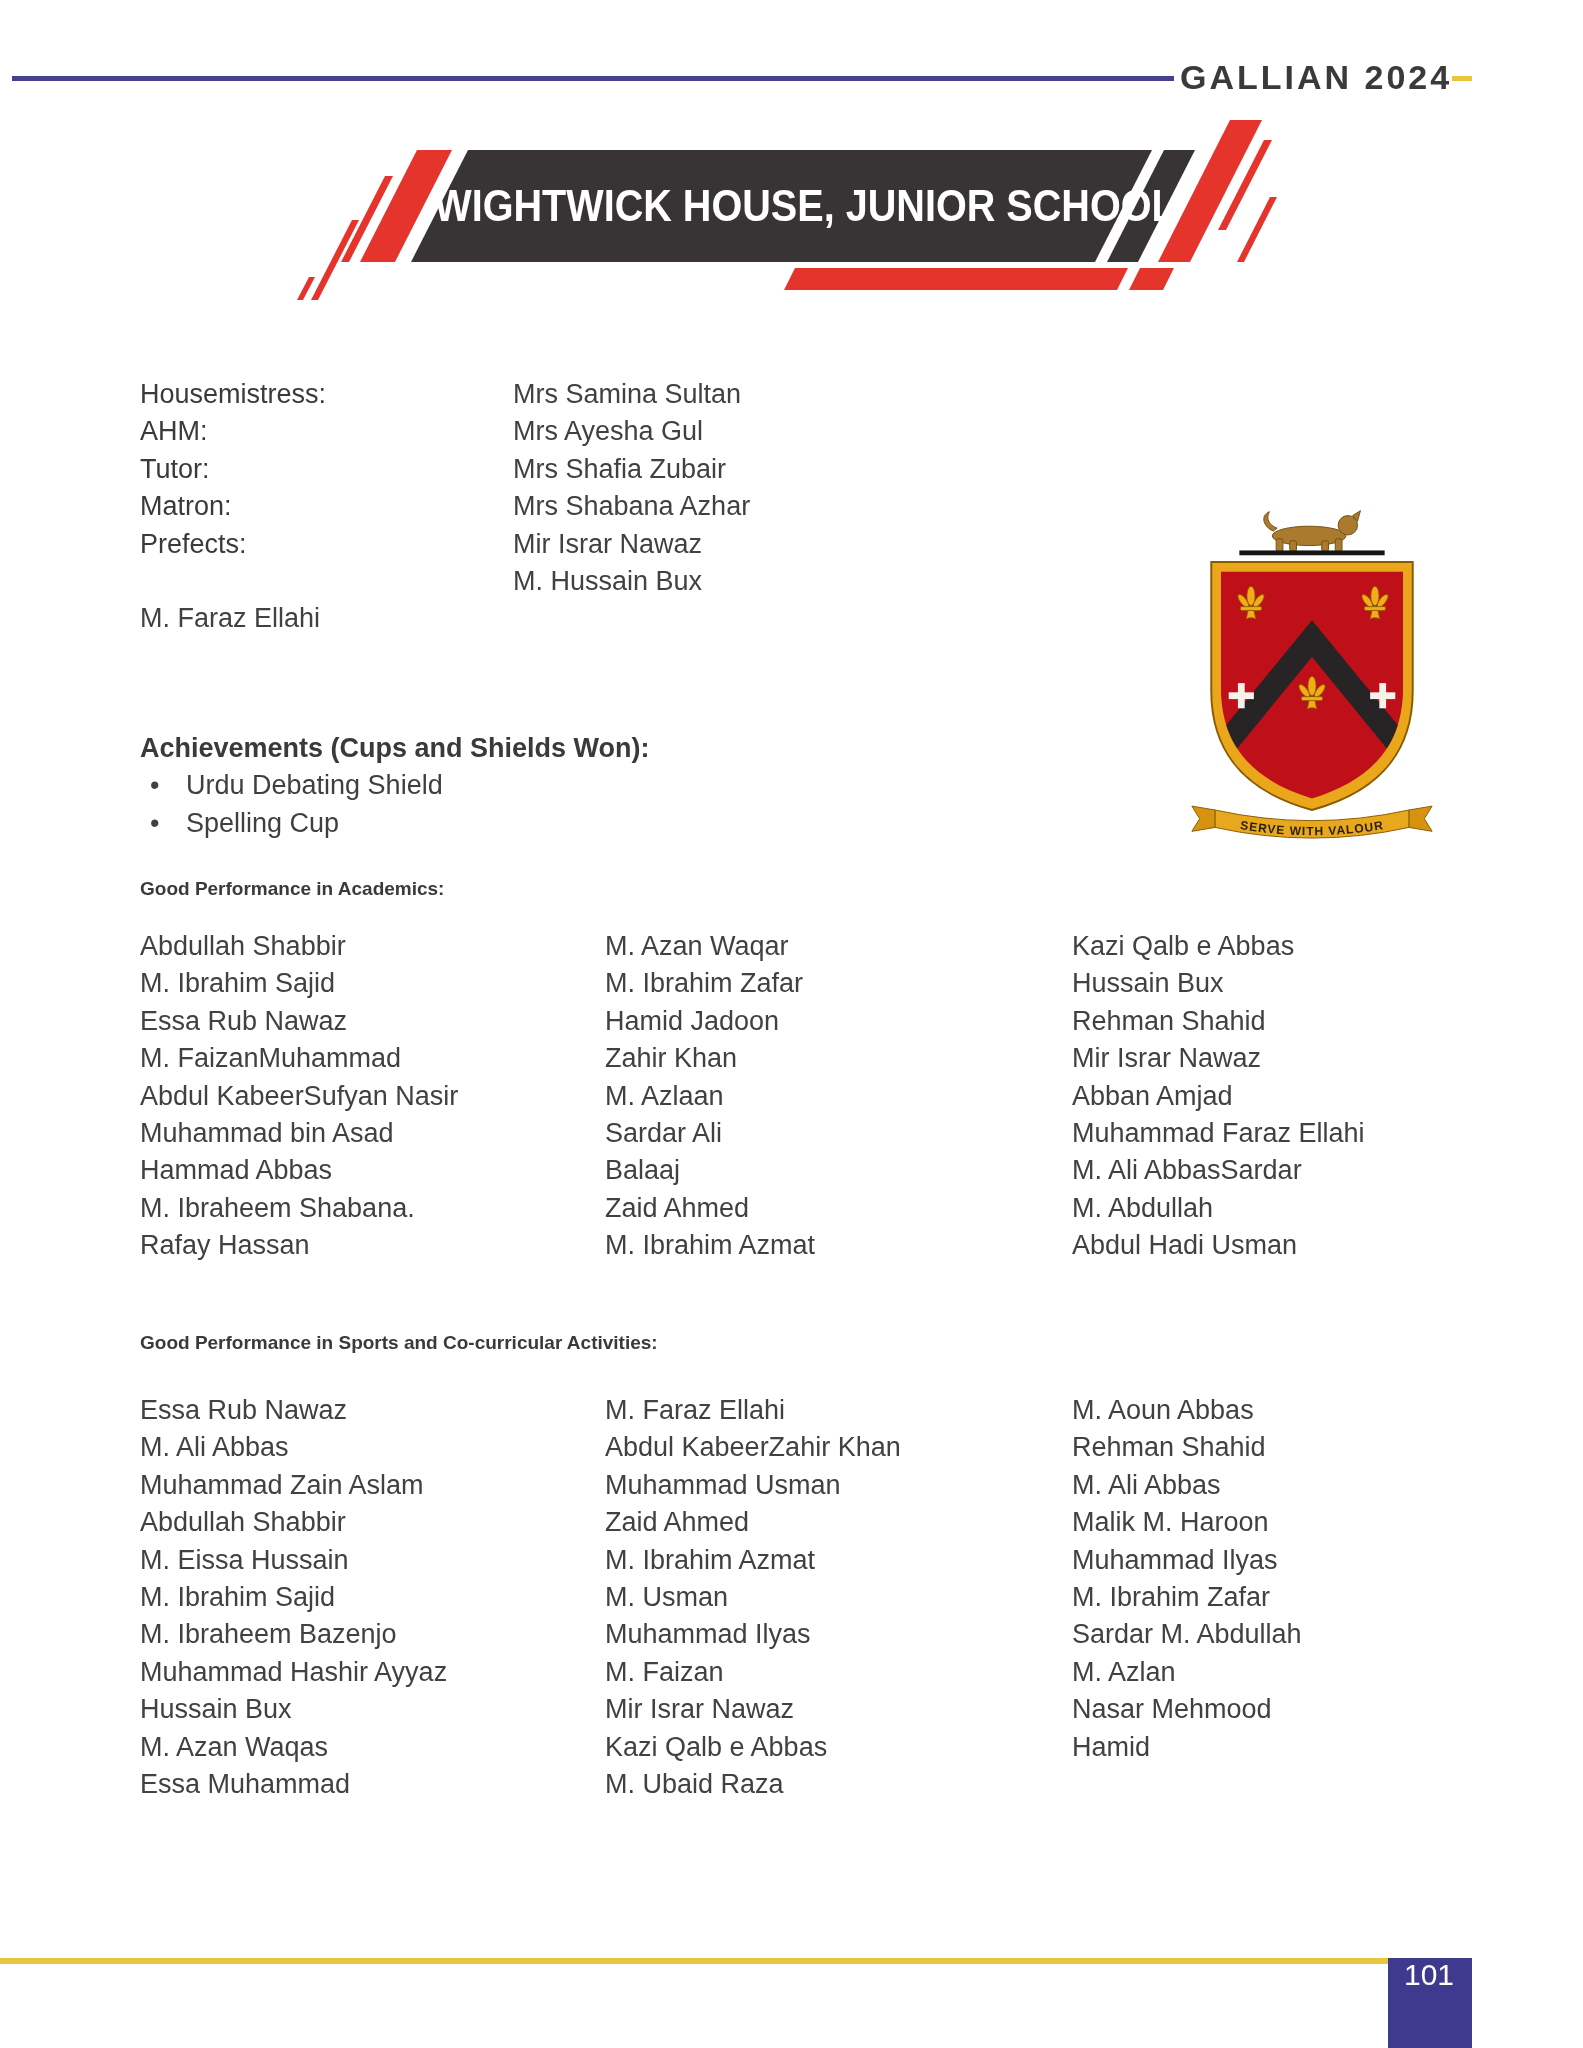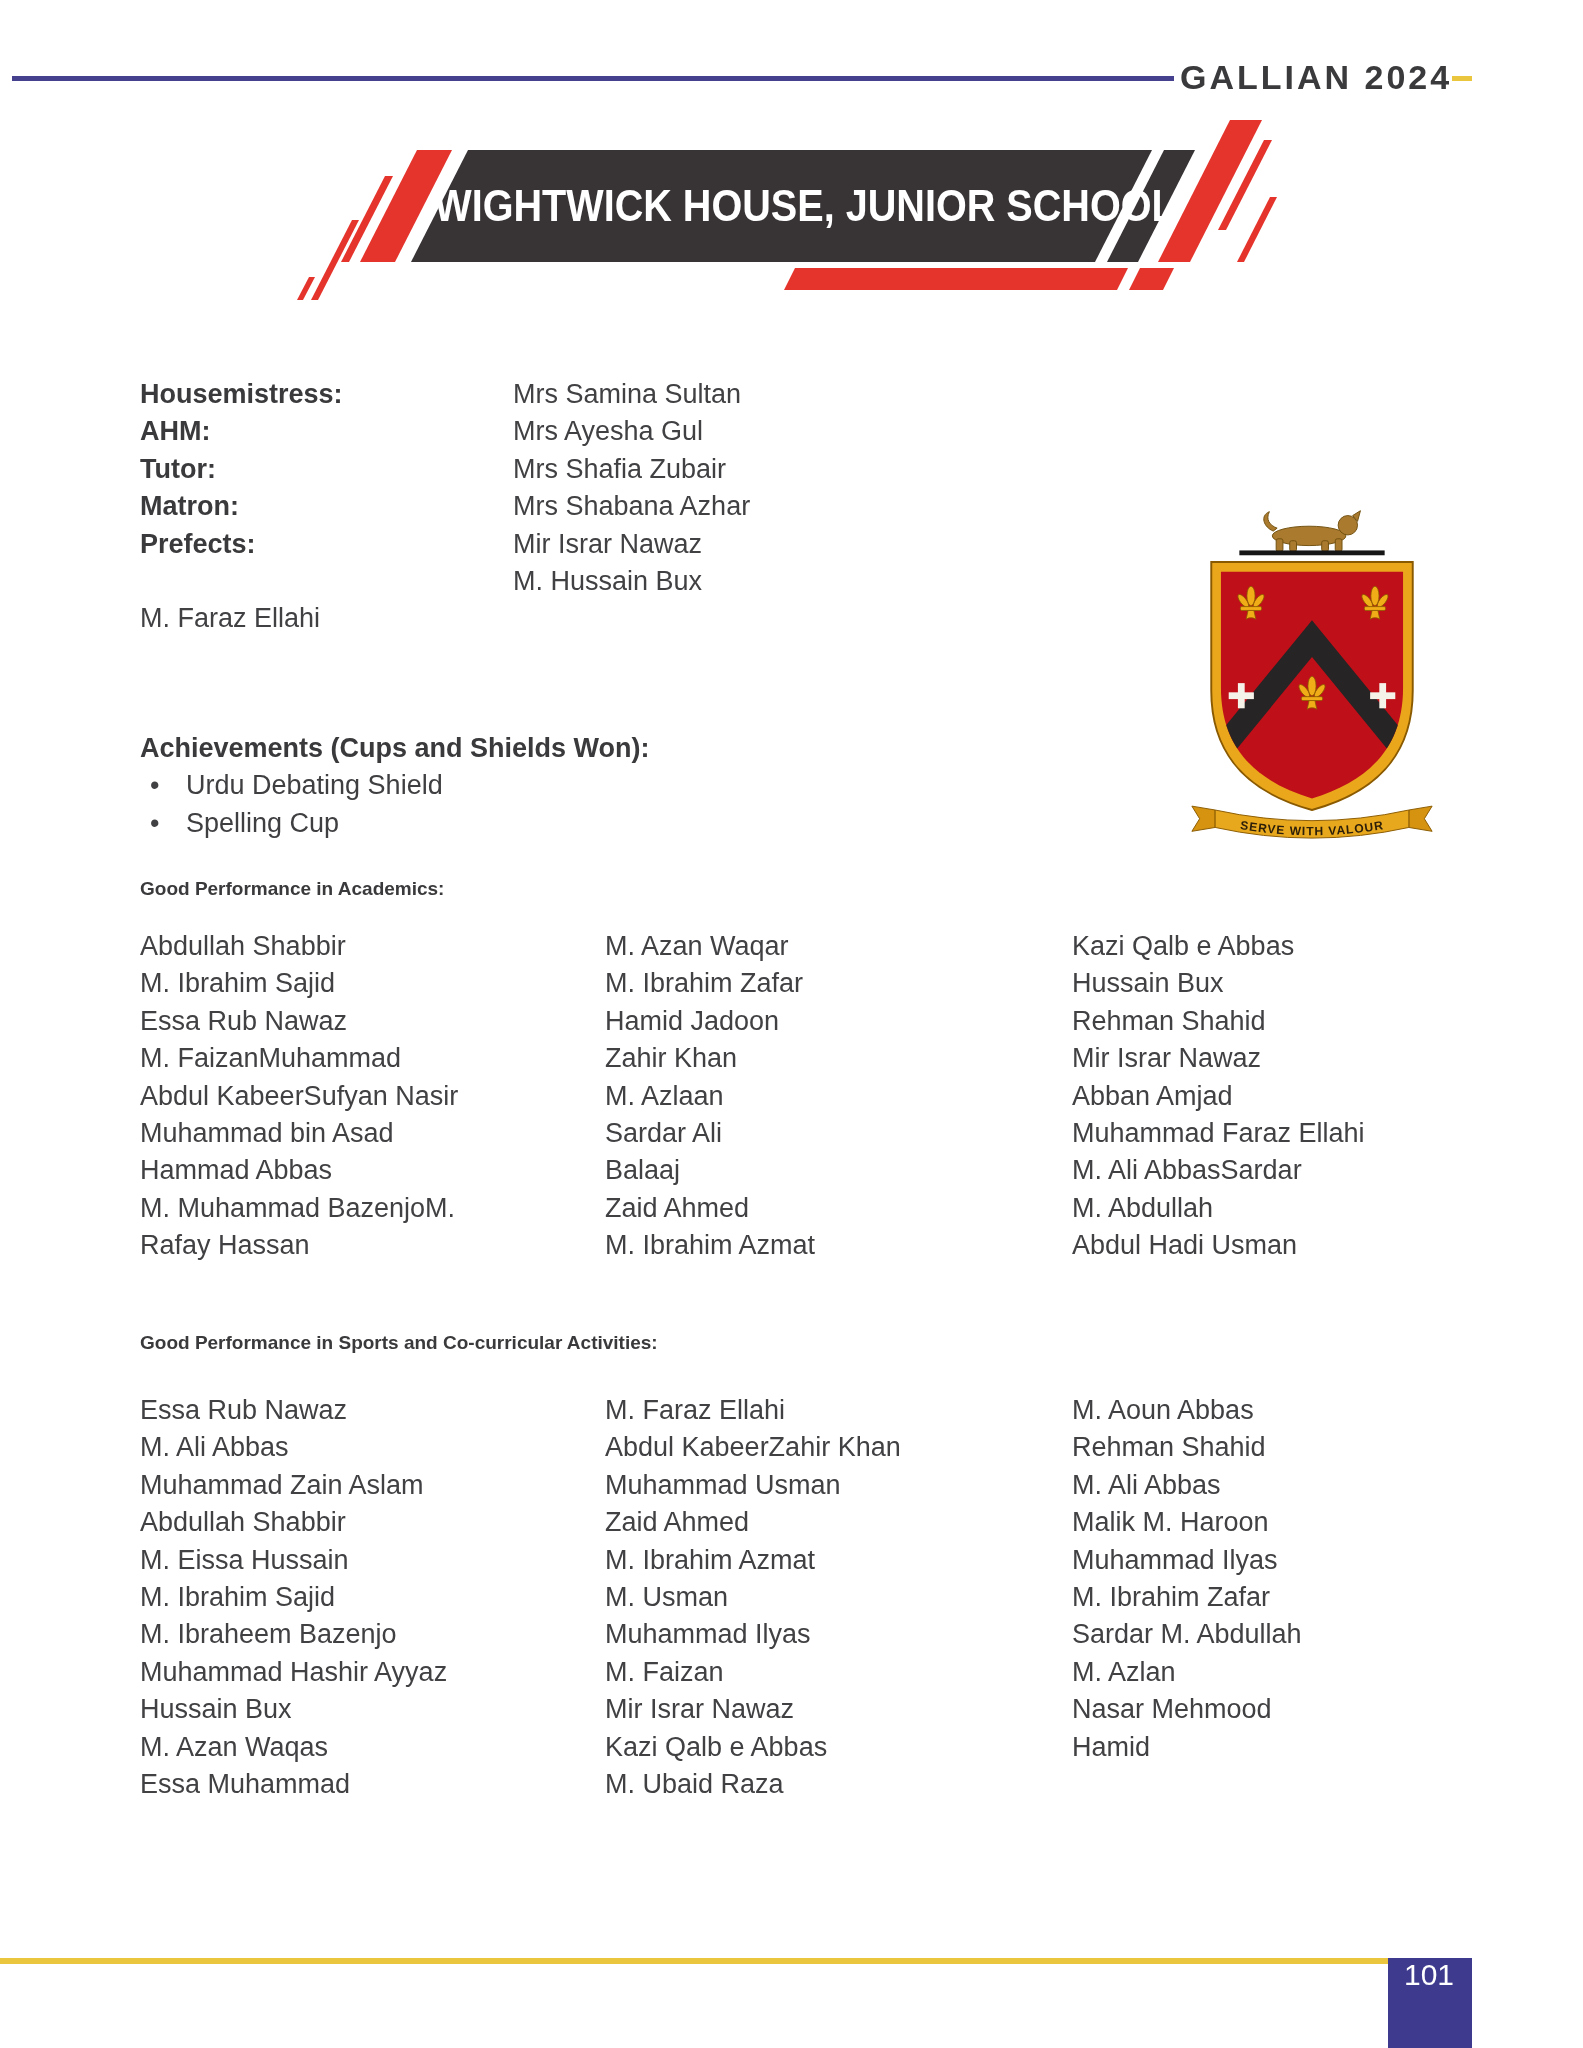--- a/index.html
+++ b/index.html
@@ -22,21 +22,21 @@
     display:flex;align-items:center;justify-content:center;
     color:#ffffff;font-size:44px;font-weight:bold;white-space:nowrap;
     transform:scaleX(0.9);transform-origin:center;
   }
   
   .staff{
     position:absolute;left:140px;top:376px;width:760px;
     display:grid;grid-template-columns:373px auto;
     font-size:27px;line-height:37.4px;
   }
-  .s-label{font-weight:bold;color:#3a393b;}
+  .s-label{font-weight:normal;color:#3a393b;}
   .s-value{color:#414043;}
   
   .achievements{position:absolute;left:140px;top:700px;width:760px;font-size:27px;line-height:37.4px;}
   .ach-heading{font-weight:bold;color:#3a393b;margin-top:30px;}
   .bullet-item{position:relative;padding-left:46px;}
   .bullet-item::before{content:"\2022";position:absolute;left:10px;top:0;color:#414043;}
   
   .sec-heading{position:absolute;left:140px;font-size:19px;font-weight:bold;color:#3a393b;white-space:nowrap;}
   .heading-academics{top:878px;}
   .heading-sports{top:1332px;}
@@ -165,21 +165,21 @@
 
   <div class="sec-heading heading-academics">Good Performance in Academics:</div>
   <div class="name-col acad col-1">
       <div class="name-line">Abdullah Shabbir</div>
       <div class="name-line">M. Ibrahim Sajid</div>
       <div class="name-line">Essa Rub Nawaz</div>
       <div class="name-line">M. FaizanMuhammad</div>
       <div class="name-line">Abdul KabeerSufyan Nasir</div>
       <div class="name-line">Muhammad bin Asad</div>
       <div class="name-line">Hammad Abbas</div>
-      <div class="name-line">M. Muhammad BazenjoM.</div>
+      <div class="name-line">M. Ibraheem Shabana.</div>
       <div class="name-line">Rafay Hassan</div>
     </div>
   <div class="name-col acad col-2">
       <div class="name-line">M. Azan Waqar</div>
       <div class="name-line">M. Ibrahim Zafar</div>
       <div class="name-line">Hamid Jadoon</div>
       <div class="name-line">Zahir Khan</div>
       <div class="name-line">M. Azlaan</div>
       <div class="name-line">Sardar Ali</div>
       <div class="name-line">Balaaj</div>

